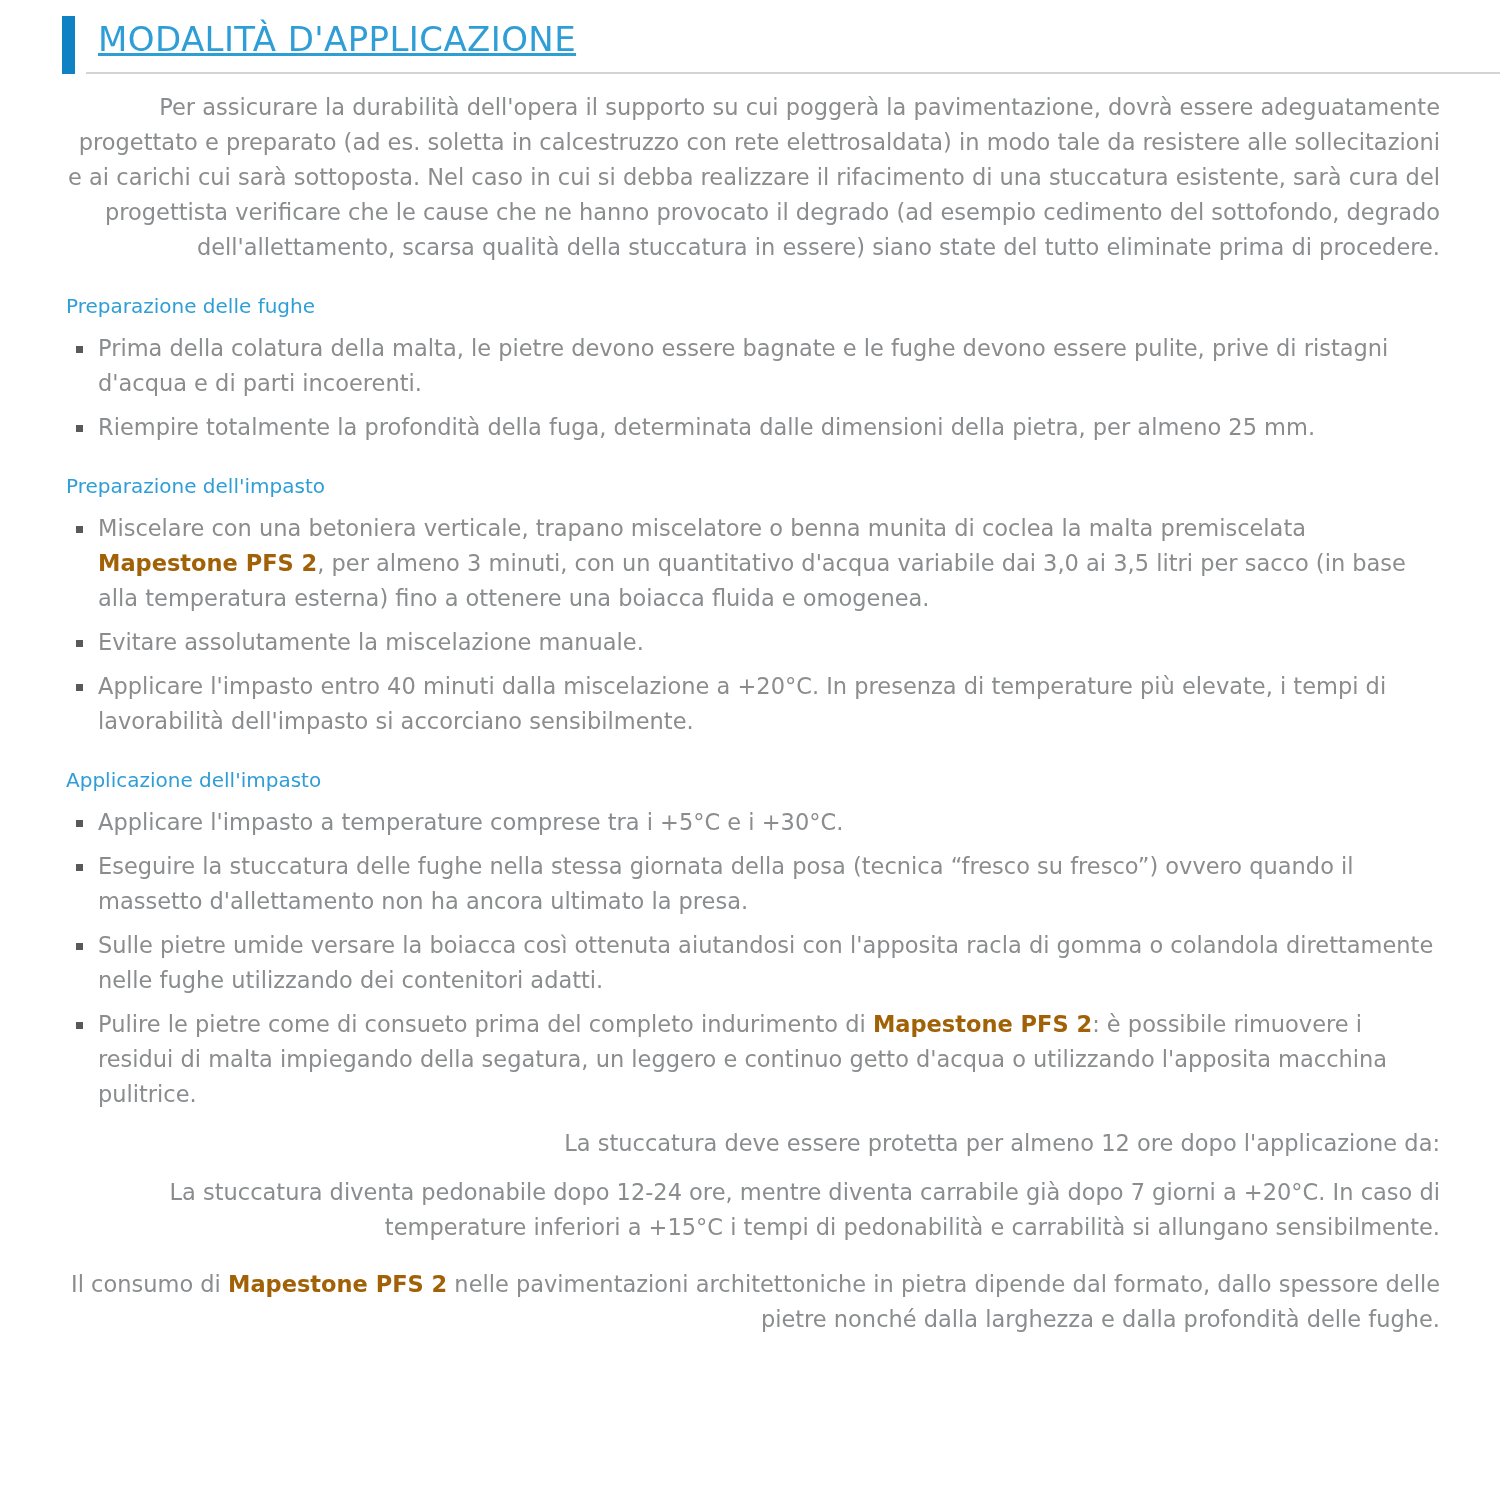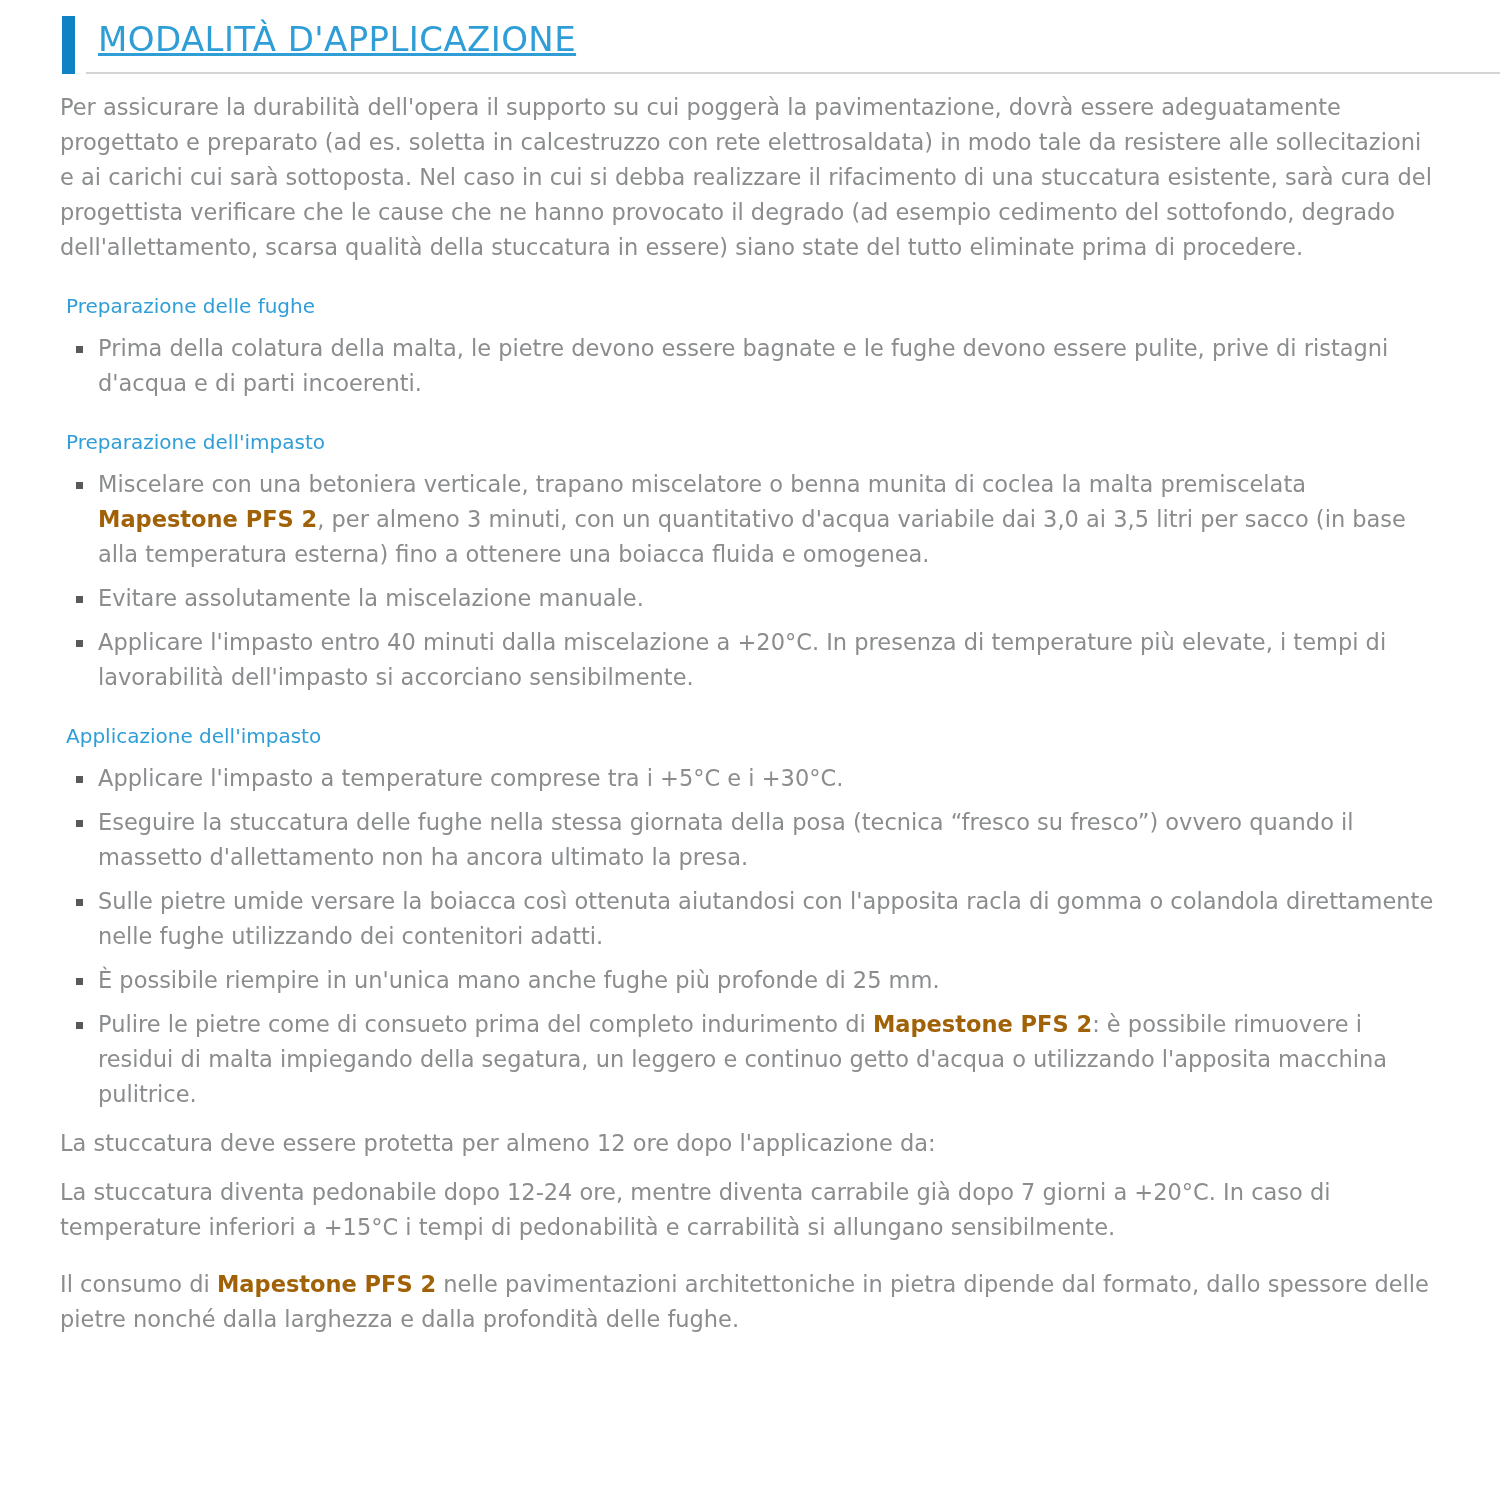--- a/index.html
+++ b/index.html
@@ -58,20 +58,21 @@
   .section-head.consumo { margin-top: 18px; }
 
   
   .para {
     font-size: 22.5px;
     line-height: 35px;
     color: #8a8c8e;
     margin: 22px 0 0 0;
     max-width: 1385px;
     font-weight: 400;
+    text-align: right;
   }
   .para.tight { margin-top: 14px; }
 
   .subhead {
     color: #2f9ed7;
     font-size: 20px;
     font-weight: normal;
     margin: 26px 0 10px 6px;
     line-height: 30px;
   }
@@ -116,35 +117,35 @@
     <span class="bar"></span>
     <span class="title">MODALITÀ D'APPLICAZIONE</span>
     <span class="rule"></span>
   </div>
 
   <p class="para">Per assicurare la durabilità dell'opera il supporto su cui poggerà la pavimentazione, dovrà essere adeguatamente progettato e preparato (ad es. soletta in calcestruzzo con rete elettrosaldata) in modo tale da resistere alle sollecitazioni e ai carichi cui sarà sottoposta. Nel caso in cui si debba realizzare il rifacimento di una stuccatura esistente, sarà cura del progettista verificare che le cause che ne hanno provocato il degrado (ad esempio cedimento del sottofondo, degrado dell'allettamento, scarsa qualità della stuccatura in essere) siano state del tutto eliminate prima di procedere.</p>
 
   <h3 class="subhead">Preparazione delle fughe</h3>
   <ul class="blist">
     <li><span>Prima della colatura della malta, le pietre devono essere bagnate e le fughe devono essere pulite, prive di ristagni d'acqua e di parti incoerenti.</span></li>
+    <li><span>Riempire totalmente la profondità della fuga, determinata dalle dimensioni della pietra, per almeno 25 mm.</span></li>
   </ul>
 
   <h3 class="subhead">Preparazione dell'impasto</h3>
   <ul class="blist">
     <li><span>Miscelare con una betoniera verticale, trapano miscelatore o benna munita di coclea la malta premiscelata </span><b>Mapestone PFS 2</b><span>, per almeno 3 minuti, con un quantitativo d'acqua variabile dai 3,0 ai 3,5 litri per sacco (in base alla temperatura esterna) fino a ottenere una boiacca fluida e omogenea.</span></li>
     <li><span>Evitare assolutamente la miscelazione manuale.</span></li>
     <li><span>Applicare l'impasto entro 40 minuti dalla miscelazione a +20°C. In presenza di temperature più elevate, i tempi di lavorabilità dell'impasto si accorciano sensibilmente.</span></li>
   </ul>
 
   <h3 class="subhead">Applicazione dell'impasto</h3>
   <ul class="blist">
     <li><span>Applicare l'impasto a temperature comprese tra i +5°C e i +30°C.</span></li>
     <li><span>Eseguire la stuccatura delle fughe nella stessa giornata della posa (tecnica “fresco su fresco”) ovvero quando il massetto d'allettamento non ha ancora ultimato la presa.</span></li>
     <li><span>Sulle pietre umide versare la boiacca così ottenuta aiutandosi con l'apposita racla di gomma o colandola direttamente nelle fughe utilizzando dei contenitori adatti.</span></li>
-    <li><span>È possibile riempire in un'unica mano anche fughe più profonde di 25 mm.</span></li>
     <li><span>Pulire le pietre come di consueto prima del completo indurimento di </span><b>Mapestone PFS 2</b><span>: è possibile rimuovere i residui di malta impiegando della segatura, un leggero e continuo getto d'acqua o utilizzando l'apposita macchina pulitrice.</span></li>
   </ul>
 
   <p class="para tight">La stuccatura deve essere protetta per almeno 12 ore dopo l'applicazione da:</p>
 
 
   <p class="para tight">La stuccatura diventa pedonabile dopo 12-24 ore, mentre diventa carrabile già dopo 7 giorni a +20°C. In caso di temperature inferiori a +15°C i tempi di pedonabilità e carrabilità si allungano sensibilmente.</p>
 
 
   <p class="para"><span>Il consumo di </span><b>Mapestone PFS 2</b><span> nelle pavimentazioni architettoniche in pietra dipende dal formato, dallo spessore delle pietre nonché dalla larghezza e dalla profondità delle fughe.</span></p>

